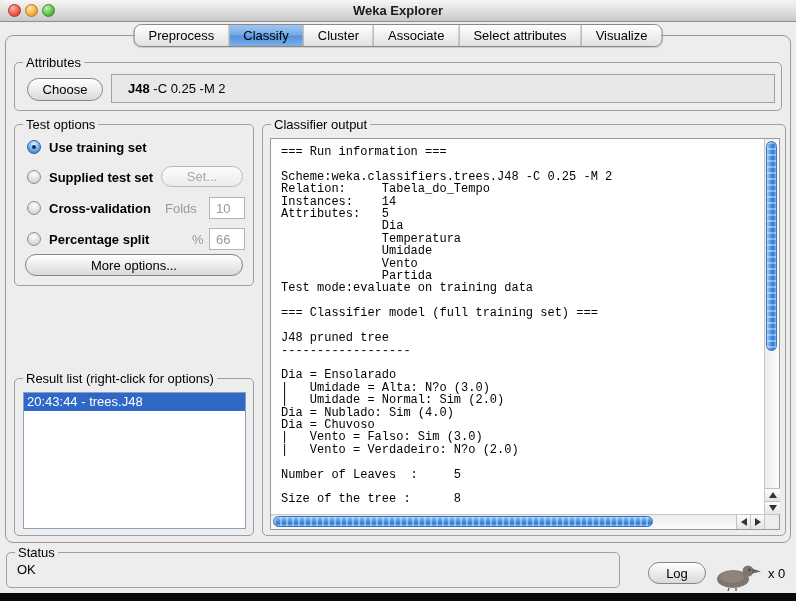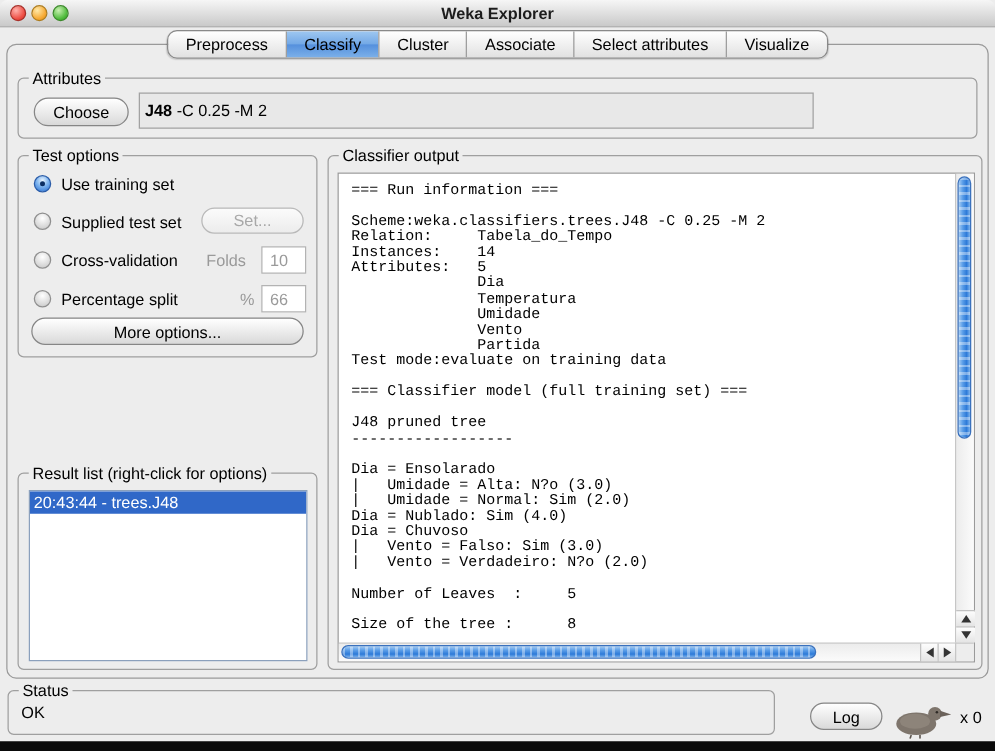--- a/index.html
+++ b/index.html
@@ -36,32 +36,32 @@
 
   
   .btn { position:absolute; border:1px solid #868686; border-radius:12px;
     background:linear-gradient(#ffffff,#d9d9d9); font-size:13px; color:#000;
     display:flex; align-items:center; justify-content:center; cursor:default; }
   .btn.disabled { color:#a8a8a8; border-color:#b9b9b9; background:linear-gradient(#fbfbfb,#ececec); }
 
   
   .g-classifier { left:14px; top:62px; width:768px; height:49px; }
   .choose-btn { left:12px; top:15px; width:76px; height:23px; }
-  .scheme-field { position:absolute; left:96px; top:11px; width:540px; height:29px;
-    background:#e8e8e8; border:1px solid #a2a2a2; font-size:13px; line-height:27px; padding-left:4px; }
+  .scheme-field { position:absolute; left:96px; top:11px; width:664px; height:29px;
+    background:#e8e8e8; border:1px solid #a2a2a2; font-size:13px; line-height:27px; padding-left:16px; }
   .scheme-field b { font-weight:bold; }
 
   
   .g-test { left:14px; top:124px; width:240px; height:162px; }
   .radio-row { position:absolute; left:12px; height:16px; display:flex; align-items:center; }
   .radio { width:14px; height:14px; border-radius:50%; margin-right:8px; flex:none; }
   .radio.off { background:radial-gradient(circle at 50% 30%, #ffffff, #d6d6d6 70%, #c2c2c2); border:1px solid #8f8f8f; }
   .radio.on  { background:radial-gradient(circle at 50% 28%, #eaf5ff 0%, #7fb5ef 45%, #2a6fd0 100%); border:1px solid #2a5ca8; position:relative; }
   .radio.on::after { content:""; position:absolute; left:4px; top:4px; width:4px; height:4px; border-radius:50%; background:#0c2f63; }
-  .radio-label { font-size:13px; color:#000; white-space:nowrap; }
+  .radio-label { font-size:13px; color:#000; white-space:nowrap;font-weight:bold; }
   .gray-label { position:absolute; font-size:13px; color:#9a9a9a; }
   .small-field { position:absolute; width:36px; height:22px; border:1px solid #b3b3b3;
     background:#fff; color:#9a9a9a; font-size:13px; padding-left:6px; font-family:"Liberation Sans",sans-serif; }
 
   
   .combo { position:absolute; left:18px; top:299px; width:228px; height:24px;
     border:1px solid #8a8a8a; border-radius:5px; background:linear-gradient(#ffffff,#dcdcdc);
     font-size:13px; line-height:22px; padding-left:10px; cursor:default; }
   .combo-stepper { position:absolute; right:-1px; top:-1px; width:21px; height:24px;
     border:1px solid #3a67ad; border-radius:4px; background:linear-gradient(#a9cdf4,#4c8bdd);

